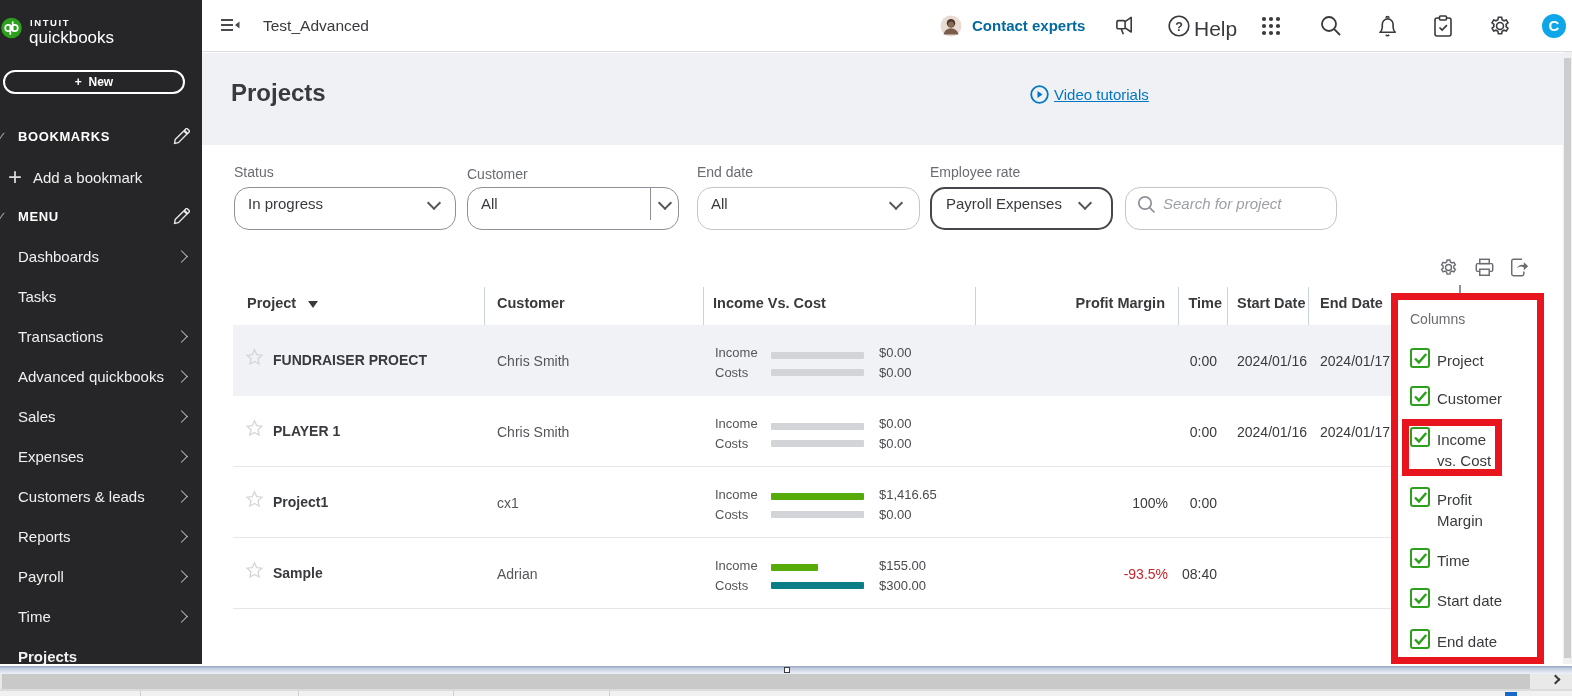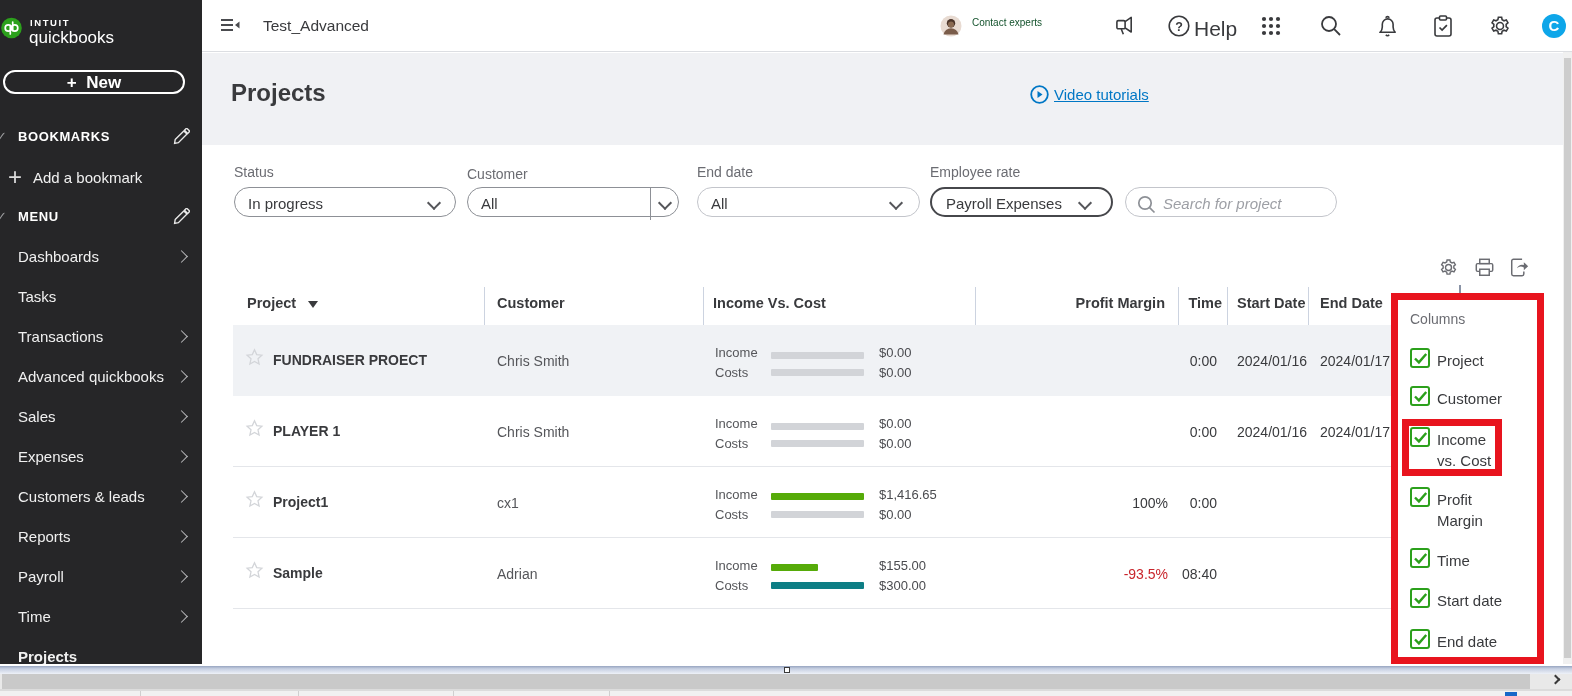--- a/index.html
+++ b/index.html
@@ -15,21 +15,21 @@
   
   #topbar { position:absolute; left:202px; top:0; width:1370px; height:52px; background:#fff; border-bottom:1px solid #dcdee2; z-index:4; }
 
   
   #headband { position:absolute; left:202px; top:53px; width:1370px; height:92px; background:#f0f1f4; z-index:1; }
 
   
   #content { position:absolute; left:202px; top:145px; width:1370px; height:519px; background:#fff; z-index:1; }
 
   .flabel { position:absolute; font-size:14px; color:#6b6c72; }
-  .fbox { position:absolute; top:187px; height:30px; background:#fff; border:1px solid #8d9096; border-radius:15px; font-size:15px; color:#393a3d; }
+  .fbox { position:absolute; top:187px; height:43px; background:#fff; border:1px solid #8d9096; border-radius:15px; font-size:15px; color:#393a3d; }
   .fbox .val { position:absolute; left:13px; top:7px; }
   .dchev { position:absolute; width:10px; height:10px; border-right:2px solid #55565a; border-bottom:2px solid #55565a; transform:rotate(45deg); }
 
   
   .th { position:absolute; font-size:14.5px; font-weight:bold; color:#393a3d; }
   .vsep { position:absolute; width:1px; background:#ccd3e0; top:142px; height:38px; }
   .rname { font-weight:bold; font-size:14px; color:#393a3d; }
   .rcell { position:absolute; font-size:14px; color:#55565a; white-space:nowrap; }
   .bar { position:absolute; height:7px; border-radius:1px; }
   .amt { position:absolute; left:677px; font-size:13px; color:#4a4b4f; }
@@ -55,21 +55,21 @@
     <g fill="none" stroke="#fff" stroke-width="1.7" stroke-linecap="round">
       <circle cx="7.3" cy="12" r="3.1"></circle>
       <line x1="9.3" y1="9.6" x2="9.3" y2="18"></line>
       <circle cx="13.7" cy="12" r="3.1"></circle>
       <line x1="11.7" y1="6" x2="11.7" y2="14.4"></line>
     </g>
   </svg>
   <div class="abs" style="left:30px; top:17px; font-size:9.5px; letter-spacing:1.6px; font-weight:bold; color:#fff;">INTUIT</div>
   <div class="abs" style="left:29px; top:28px; font-size:17px; color:#fff; letter-spacing:0px;">quickbooks</div>
 
-  <div class="abs" style="left:3px; top:70px; width:182px; height:24px; border:2px solid #fff; border-radius:13px; text-align:center; line-height:21px; font-size:17px; font-weight:bold; color:#fff;">+&nbsp;&nbsp;New</div>
+  <div class="abs" style="left:3px; top:70px; width:182px; height:24px; border:2px solid #fff; border-radius:13px; text-align:center; line-height:21px; font-size:12px; font-weight:bold; color:#fff;">+&nbsp;&nbsp;New</div>
 
   <div class="abs" style="left:-4px; top:129px; width:14px; height:12px; color:#9a9b9d; font-size:13px;">✓</div>
   <div class="abs" style="left:18px; top:129px; font-size:13px; font-weight:bold; letter-spacing:0.6px; color:#fff;">BOOKMARKS</div>
   <svg class="abs" style="left:173px; top:128px;" width="17" height="17" viewBox="0 0 17 17">
       <path d="M2.2 11.5 L10.8 2.9 L14.0 6.1 L5.4 14.7 L1.6 15.4 Z M11.5 2.2 L12.9 0.8 a1 1 0 0 1 1.4 0 l1.8 1.8 a1 1 0 0 1 0 1.4 L14.7 5.4 Z" fill="none" stroke="#e8e8e8" stroke-width="1.4"></path>
     </svg>
 
   <div class="abs" style="left:8px; top:163px; font-size:24px; color:#dcdcdc; font-weight:300;">+</div>
   <div class="abs" style="left:33px; top:169px; font-size:15px; color:#f0f0f0;">Add a bookmark</div>
 
@@ -110,21 +110,21 @@
     <path d="M18.5 3.5 v7 l-4.5 -3.5 z" fill="#4a4b4f"></path>
   </svg>
   <div class="abs" style="left:61px; top:17px; font-size:15.5px; color:#393a3d;">Test_Advanced</div>
 
   <svg class="abs" style="left:738px; top:15px;" width="22" height="22" viewBox="0 0 22 22">
     <circle cx="11" cy="11" r="10.5" fill="#e8dbd2"></circle>
     <circle cx="11" cy="8.2" r="4.2" fill="#4a3328"></circle>
     <path d="M3.5 19.5 a7.6 7.6 0 0 1 15 0 z" fill="#7a5c4a"></path>
     <circle cx="11" cy="9.4" r="3.0" fill="#8a6a52"></circle>
   </svg>
-  <div class="abs" style="left:770px; top:17px; font-size:10px; color:#14532d;">Contact experts</div>
+  <div class="abs" style="left:770px; top:17px; font-size:15px; color:#0369a1;font-weight:bold;">Contact experts</div>
 
   <svg class="abs" style="left:914px; top:16px;" width="17" height="19" viewBox="0 0 17 19">
     <rect x="0.9" y="4.6" width="8.2" height="8.2" rx="1.4" fill="none" stroke="#393a3d" stroke-width="1.6"></rect>
     <path d="M9.1 5.6 L15.2 1.4 V16 L9.1 11.8" fill="none" stroke="#393a3d" stroke-width="1.6" stroke-linejoin="round"></path>
     <line x1="5.3" y1="13" x2="7.3" y2="18.2" stroke="#393a3d" stroke-width="1.6"></line>
   </svg>
 
   <svg class="abs" style="left:966px; top:15px;" width="22" height="22" viewBox="0 0 22 22">
     <circle cx="11" cy="11" r="9.8" fill="none" stroke="#393a3d" stroke-width="1.6"></circle>
     <text x="11" y="15.5" font-size="12.5" font-weight="bold" fill="#393a3d" text-anchor="middle" font-family="Liberation Sans">?</text>

